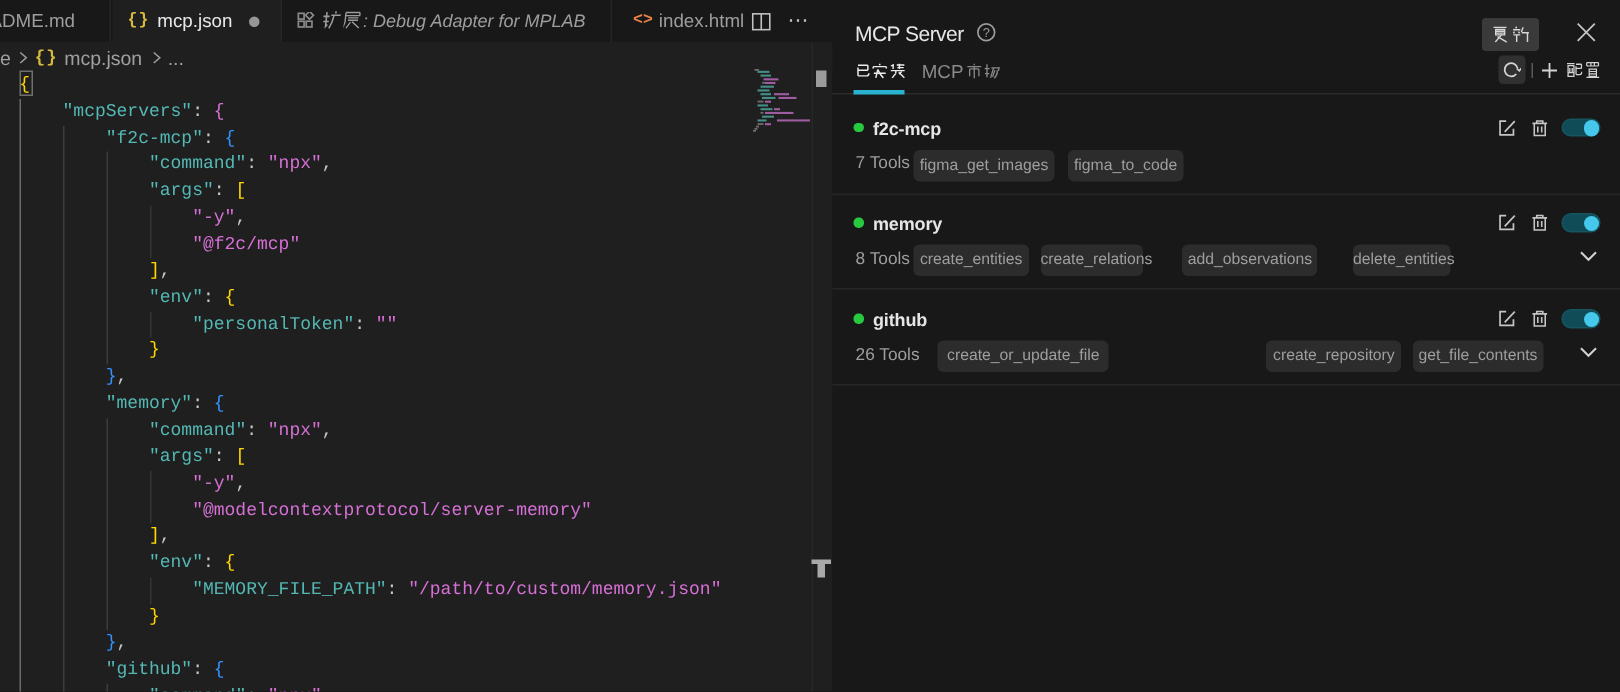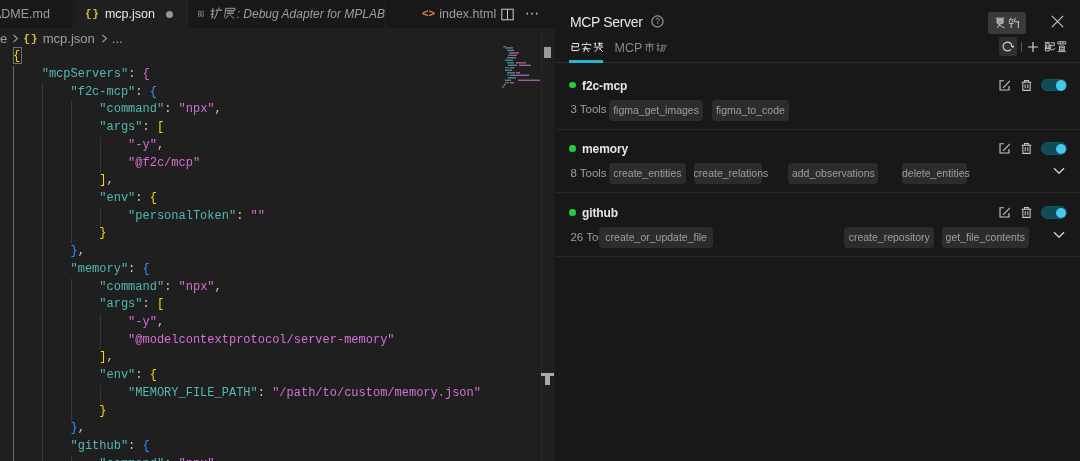--- a/index.html
+++ b/index.html
@@ -29,21 +29,21 @@
 <div id="editor">
   <div id="tabbar">
     <div class="tab" style="left:0;width:74px">
           <span style="margin-left:-7px">ADME.md</span>
         </div>
     <div class="tab active" style="left:75px;width:113px">
       <span style="margin-left:10px;font-family:'Liberation Mono';font-weight:bold;font-size:11px;color:#d7ba3d">{ }</span>
       <span style="margin-left:6px">mcp.json</span>
       <span style="position:absolute;left:91px;top:10.5px;width:7px;height:7px;border-radius:50%;background:#979797"></span>
     </div>
-    <div class="tab" style="left:189px;width:197px">
+    <div class="tab" style="left:189px;width:219px">
       <svg style="margin-left:9px" width="12" height="12" viewBox="0 0 16 16" fill="none" stroke="#8a8a8a" stroke-width="1.5">
         <rect x="1.2" y="1.2" width="5.1" height="5.1"></rect>
             <rect x="1.2" y="8.2" width="5.1" height="5.1"></rect>
             <rect x="8.2" y="8.2" width="5.1" height="5.1"></rect>
         <rect x="8.6" y="0.4" width="5" height="5" transform="rotate(45 11.1 2.9)"></rect>
       </svg>
       <span style="margin-left:5px;font-style:italic;font-size:12px"><svg class="cjk" width="13" height="13" viewBox="0 0 100 100" style="vertical-align:-2px">
               <g stroke="#9d9d9d" stroke-width="8" fill="none" transform="skewX(-6)">
                 <path d="M24 8 V82 L32 72"></path>
                 <path d="M8 30 H40"></path>
@@ -295,41 +295,41 @@
             <path d="M30 44 H72 V86 H30 Z"></path>
             <path d="M30 58 H72"></path>
             <path d="M30 72 H72"></path>
             <path d="M14 92 H88"></path>
           </g>
         </svg>
   </div>
 
   <div class="dot" style="left:14.2px;top:81.7px"></div>
   <div class="sname" style="left:27px;top:78.5px">f2c-mcp</div>
-  <div class="tools" style="left:15.4px;top:103px">3 Tools</div>
+  <div class="tools" style="left:15.4px;top:103px">7 Tools</div>
   <div class="chip" style="left:53.6px;top:99.5px;width:94.9px">figma_get_images</div>
   <div class="chip" style="left:156.6px;top:99.5px;width:77.6px">figma_to_code</div>
   <div class="sep" style="top:128.5px"></div>
 
   <div class="dot" style="left:14.2px;top:145.2px"></div>
   <div class="sname" style="left:27px;top:142px">memory</div>
   <div class="tools" style="left:15.4px;top:166.5px">8 Tools</div>
   <div class="chip" style="left:53.5px;top:163px;width:77.8px">create_entities</div>
   <div class="chip" style="left:138.6px;top:163px;width:68px">create_relations</div>
   <div class="chip" style="left:233.4px;top:163px;width:89.9px">add_observations</div>
   <div class="chip" style="left:347px;top:163px;width:65px">delete_entities</div>
   <svg class="abs" style="left:498px;top:167.2px" width="12" height="8" viewBox="0 0 12 8">
         <path d="M1 1.2 L6 6.2 L11 1.2" stroke="#cfcfcf" fill="none" stroke-width="1.4"></path>
       </svg>
   <div class="sep" style="top:192.3px"></div>
 
   <div class="dot" style="left:14.2px;top:209.2px"></div>
   <div class="sname" style="left:27px;top:206px">github</div>
   <div class="tools" style="left:15.4px;top:230.5px">26 Tools</div>
-  <div class="chip" style="left:44px;top:227px;width:114.3px">create_or_update_file</div>
+  <div class="chip" style="left:70px;top:227px;width:114.3px">create_or_update_file</div>
   <div class="chip" style="left:289.3px;top:227px;width:89.9px">create_repository</div>
   <div class="chip" style="left:386.5px;top:227px;width:87.6px">get_file_contents</div>
   <svg class="abs" style="left:498px;top:231.2px" width="12" height="8" viewBox="0 0 12 8">
         <path d="M1 1.2 L6 6.2 L11 1.2" stroke="#cfcfcf" fill="none" stroke-width="1.4"></path>
       </svg>
   <div class="sep" style="top:255.8px"></div>
   <svg class="abs" style="left:443px;top:78.6px" width="13" height="13" viewBox="0 0 16 16" fill="none" stroke="#c5c5c5" stroke-width="1.4">
         <path d="M7.5 2.2 H2.5 V13.5 H13.5 V8.5"></path>
         <path d="M6.3 11 L14.6 2.2"></path>
       </svg>

